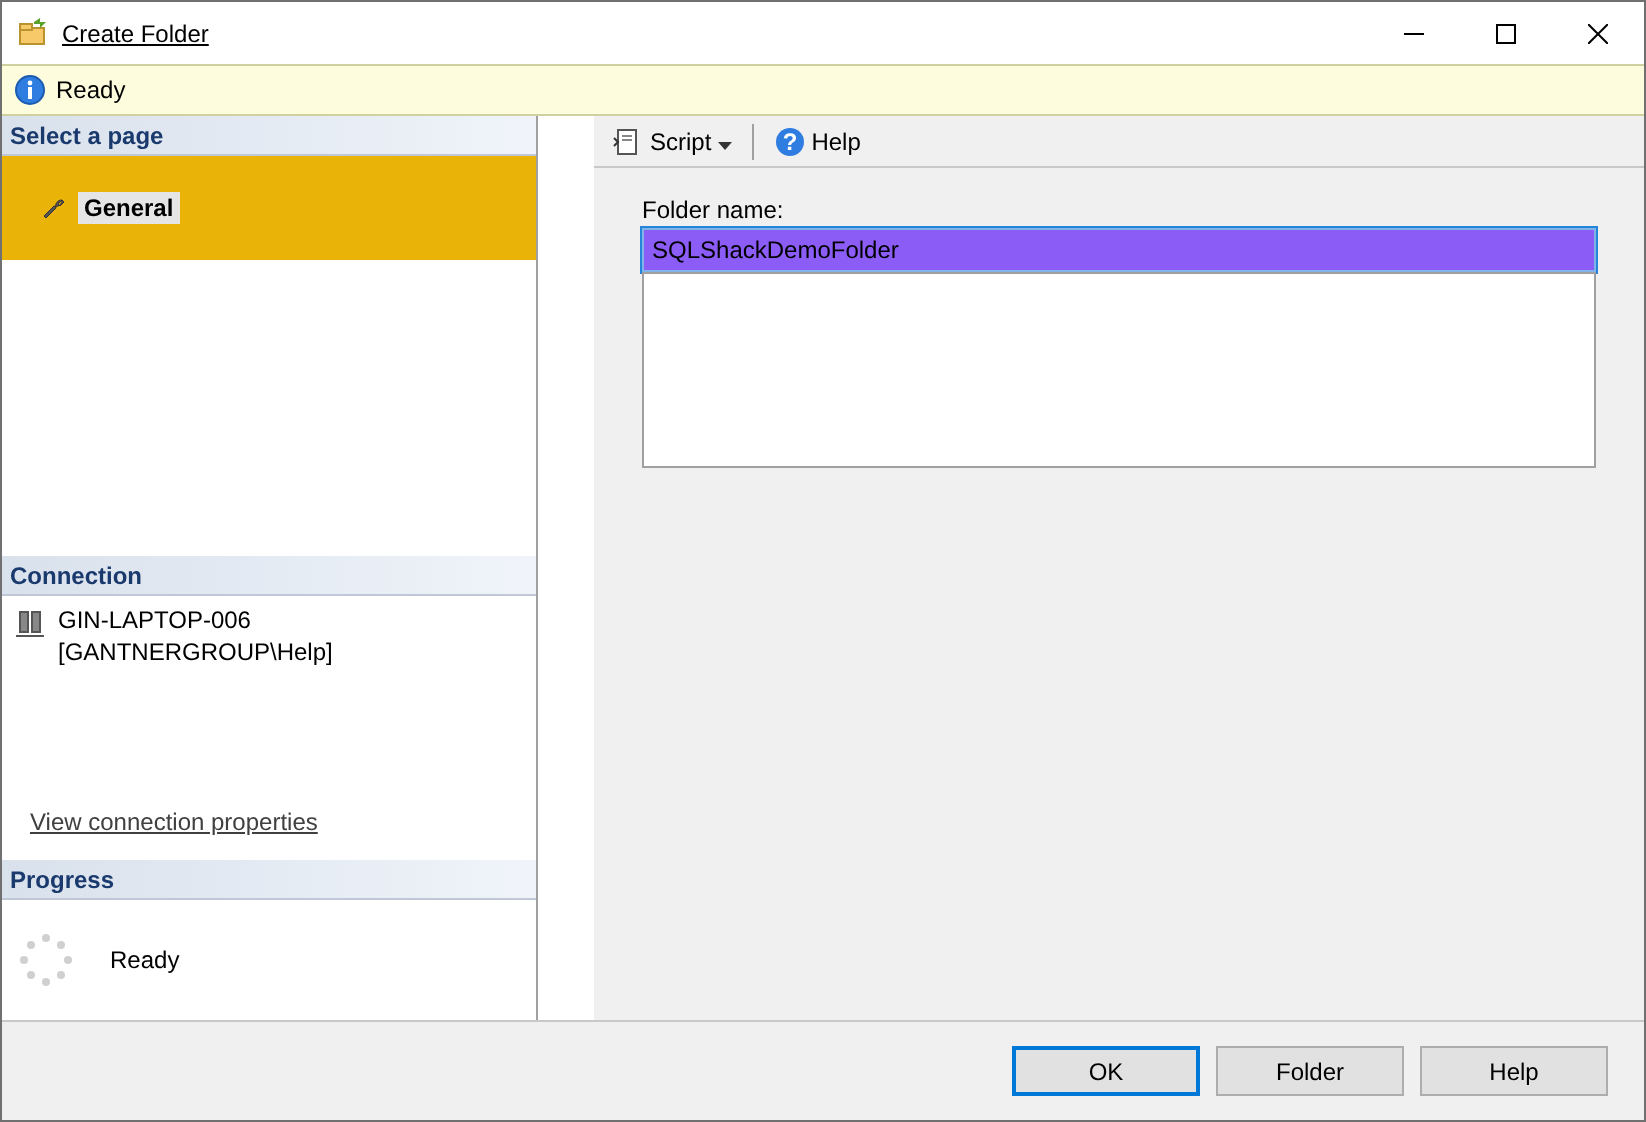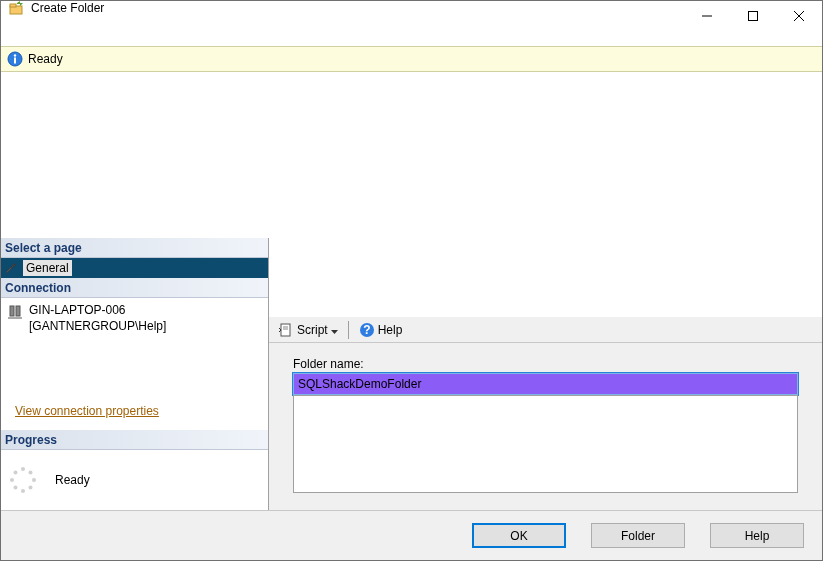--- a/index.html
+++ b/index.html
@@ -1,56 +1,56 @@
 <!DOCTYPE html>
 <html><head>
   <meta charset="utf-8">
   <style>
     * { box-sizing: border-box; font-family: "Segoe UI", Tahoma, sans-serif; font-size: 12px; }
     body { margin: 0; padding: 0; background: #fff; }
     .window { width: 823px; height: 561px; border: 1px solid #707070; position: relative; display: flex; flex-direction: column; background: #fff; }
-    .titlebar { height: 45px; display: flex; padding-left: 8px; background: #fff; }
+    .titlebar { height: 31px; display: flex; align-items: center; padding-left: 8px; background: #fff; text-decoration: underline; }
     .titlebar-icon { width: 16px; height: 16px; margin-right: 6px; }
     .titlebar-text { flex: 1; font-size: 12px; color: #000; }
     .titlebar-controls { display: flex; }
     .titlebar-btn { width: 46px; height: 30px; display: flex; align-items: center; justify-content: center; background: transparent; border: none; }
     .titlebar-btn svg { width: 10px; height: 10px; }
     .status-strip { height: 26px; background: #fdfdde; border-top: 1px solid #d0d0a0; border-bottom: 1px solid #d0d0a0; display: flex; align-items: center; padding-left: 6px; }
     .status-icon { width: 16px; height: 16px; margin-right: 5px; }
     .status-text { font-size: 12px; color: #000; }
-    .body { flex: 1; display: flex; overflow: hidden; align-items: flex-end; }
+    .body { flex: 1; display: flex; overflow: hidden; }
     .left-panel { width: 268px; display: flex; flex-direction: column; border-right: 1px solid #a0a0a0; }
     .panel-heading { background: linear-gradient(to right, #d9e1ec, #f0f4fa); height: 20px; display: flex; align-items: center; padding-left: 4px; font-weight: bold; color: #1a3a6e; font-size: 12px; border-bottom: 1px solid #c0c8d8; }
     .panel-section { background: #fff; }
-    .page-list { padding: 0; background: #0c4a6e; }
+    .page-list { padding: 16px; background: #eab308; font-weight: bold; }
     .page-item { display: flex; align-items: center; padding: 2px 2px; }
     .page-item.selected .page-label { background: #e5e5e5; }
     .page-icon { width: 16px; height: 16px; margin-right: 4px; }
     .page-label { padding: 1px 3px; }
     .spacer { flex: 1; }
     .conn-body { padding: 4px 6px; background: #fff; }
     .conn-row { display: flex; align-items: flex-start; }
     .conn-icon { width: 16px; height: 16px; margin-right: 6px; margin-top: 2px; flex-shrink: 0; }
     .conn-text { font-size: 12px; line-height: 16px; }
     .conn-link { margin-top: 70px; padding: 0 8px 8px 8px; }
-    .conn-link a { color: #a16207; text-decoration: underline; font-size: 12px; }
+    .conn-link a { color: #404040; text-decoration: underline; font-size: 12px; }
     .progress-body { padding: 6px 8px; background: #fff; display: flex; align-items: center; min-height: 60px; }
     .progress-spinner { width: 28px; height: 28px; margin-right: 18px; }
-    .right-panel { flex: 1; display: flex; flex-direction: column; background: #f0f0f0; }
+    .right-panel { flex: 1; display: flex; flex-direction: column; background: #f0f0f0; margin-left: 28px; }
     .toolbar { height: 26px; display: flex; align-items: center; padding-left: 4px; border-bottom: 1px solid #c8c8c8; background: #f0f0f0; gap: 2px; }
     .toolbar-btn { display: flex; align-items: center; padding: 2px 4px; border: 1px solid transparent; }
     .toolbar-icon { width: 16px; height: 16px; margin-right: 3px; }
     .toolbar-sep { width: 1px; height: 18px; background: #a0a0a0; margin: 0 3px; }
     .dropdown-arrow { margin-left: 3px; }
     .form-area { padding: 14px 24px; flex: 1; }
     .form-label { margin-bottom: 2px; display: block; }
     .form-input { width: 100%; border: 1px solid #7eb4ea; outline: 1px solid #2684d9; background: #8b5cf6; padding: 3px 4px; font-size: 12px; height: 22px; }
     .form-label2 { margin-top: 8px; margin-bottom: 2px; display: block; }
     .form-textarea { width: 100%; height: 98px; border: 1px solid #a0a0a0; background: #fff; resize: none; padding: 2px 4px; font-size: 12px; overflow-y: scroll; }
-    .button-bar { height: 50px; border-top: 1px solid #c8c8c8; display: flex; align-items: center; justify-content: flex-end; padding: 16px 18px; gap: 25px; background: #f0f0f0; }
+    .button-bar { height: 50px; border-top: 1px solid #c8c8c8; display: flex; align-items: center; justify-content: flex-end; padding: 16px 18px; gap: 8px; background: #f0f0f0; }
     .dlg-btn { width: 94px; height: 25px; background: #e1e1e1; border: 1px solid #adadad; font-size: 12px; display: flex; align-items: center; justify-content: center; }
     .dlg-btn.primary { border: 2px solid #0078d7; background: #e1e1e1; }
   </style>
 </head>
 <body>
 
 <div class="window">
   <div class="titlebar">
     <span class="titlebar-icon">
       <svg viewBox="0 0 16 16">

